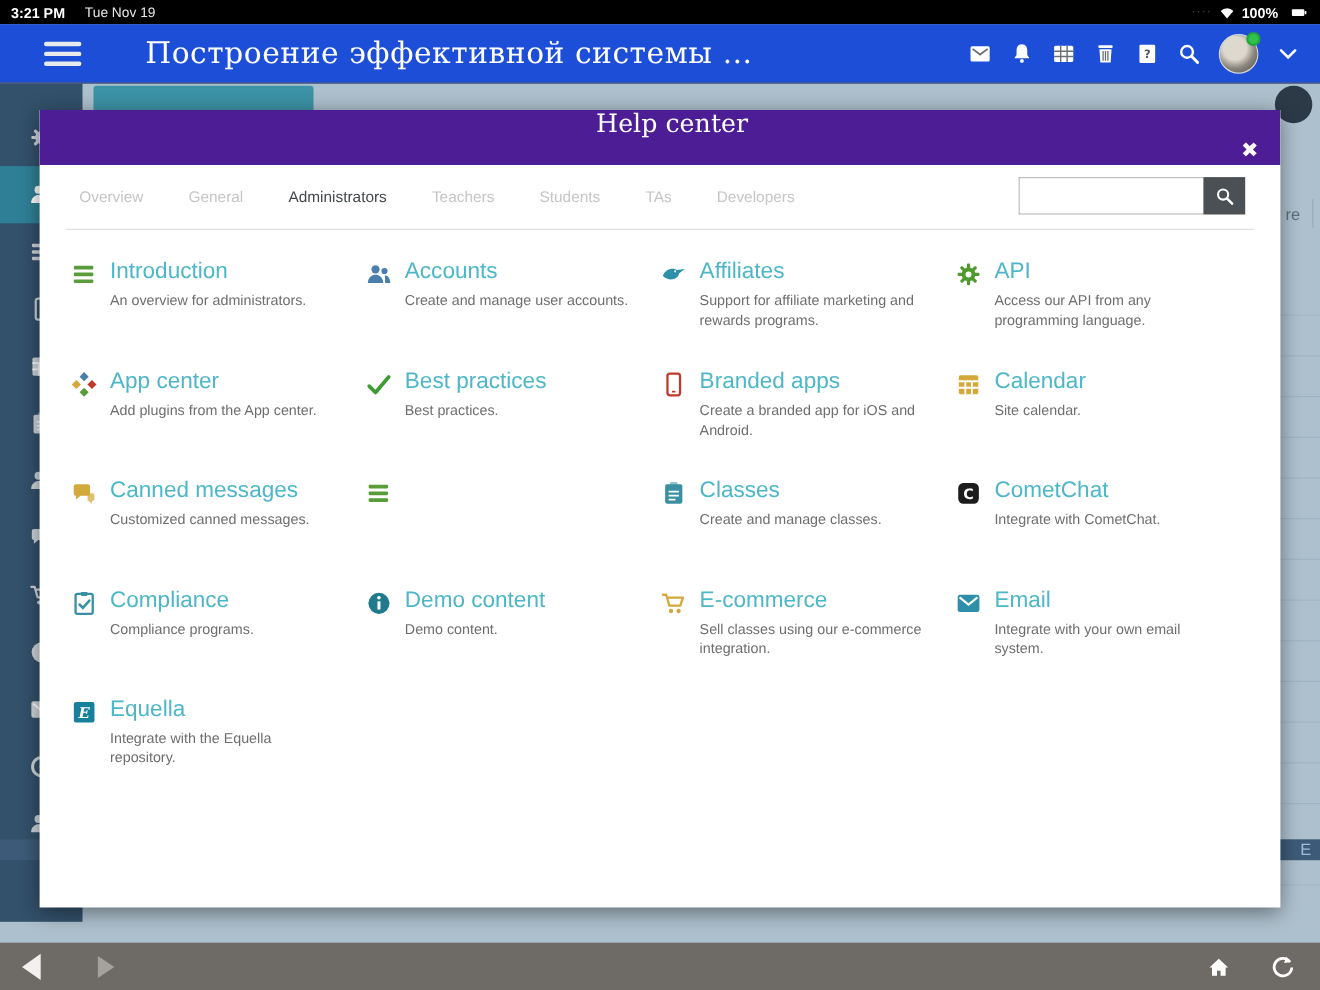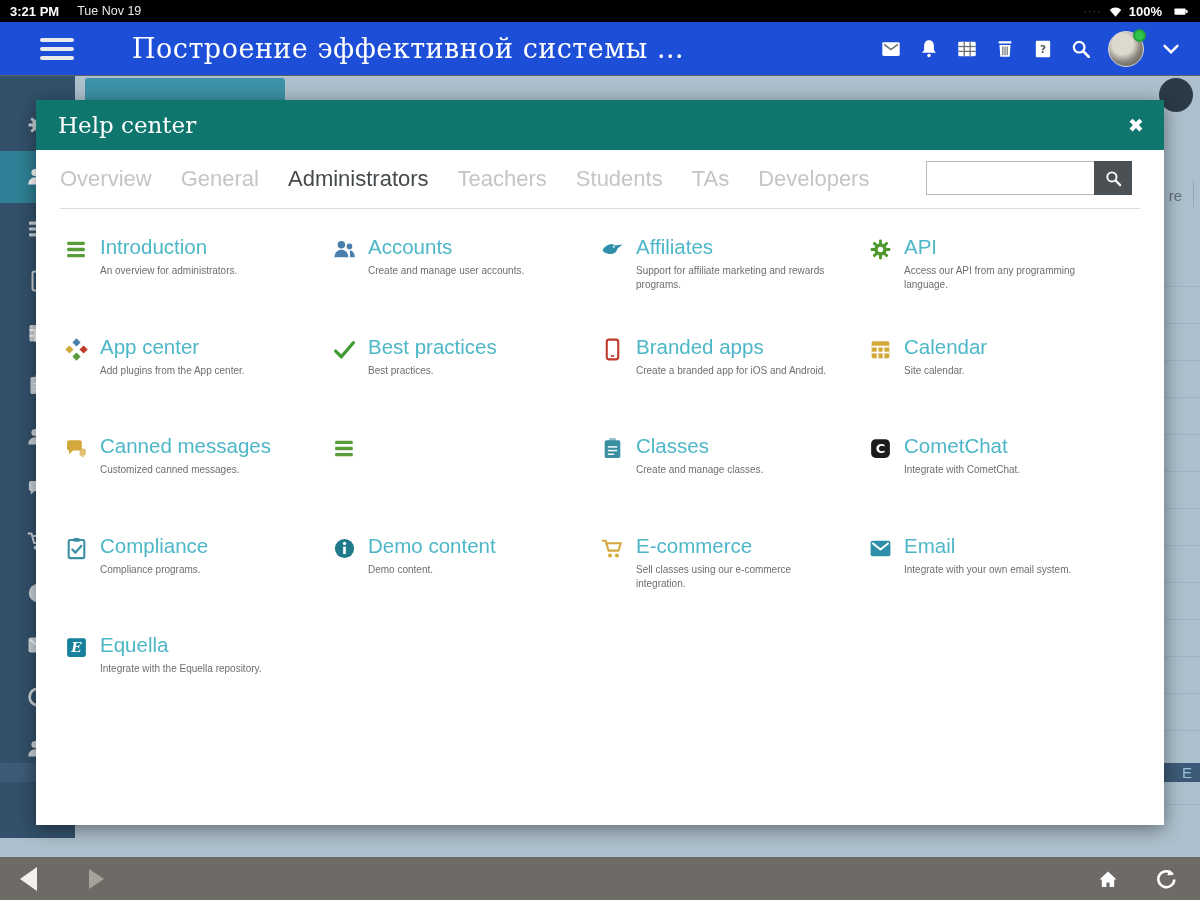--- a/index.html
+++ b/index.html
@@ -58,39 +58,39 @@
     display:flex;align-items:center;}
   .nav-back{width:0;height:0;border-top:12px solid transparent;border-bottom:12px solid transparent;
     border-right:17px solid #f2f1ef;margin-left:20px;}
   .nav-fwd{width:0;height:0;border-top:10px solid transparent;border-bottom:10px solid transparent;
     border-left:15px solid #a5a19b;margin-left:52px;}
   .nav-right{margin-left:auto;display:flex;align-items:center;gap:34px;margin-right:22px;}
   .nav-right svg{width:24px;height:24px;}
   
   .modal{position:absolute;left:36px;top:100px;width:1128px;height:725px;background:#fff;z-index:10;
     box-shadow:0 4px 18px rgba(0,0,0,.45);overflow:hidden;}
-  .modal-titlebar{height:50px;background:#0f766e;display:flex;align-items:center;}
+  .modal-titlebar{height:50px;background:#4c1d95;display:flex;align-items:center;flex-direction:column;}
   .modal-title{color:#fff;font-family:"DejaVu Serif","Liberation Serif",serif;font-size:23px;margin-left:22px;}
   .modal-close{margin-left:auto;margin-right:20px;color:#fff;font-size:19px;font-weight:bold;cursor:pointer;}
   .tabs-row{height:58px;margin:0 24px;border-bottom:1px solid #dcdcdc;display:flex;align-items:center;gap:29px;position:relative;}
-  .tab{color:#c5c5c5;font-size:22px;cursor:pointer;}
+  .tab{color:#c5c5c5;font-size:14px;cursor:pointer;margin-left:12px;}
   .tab.active{color:#44494c;font-weight:normal;}
   .searchbox{position:absolute;right:8px;top:11px;display:flex;}
   .searchbox input{width:168px;height:34px;border:1px solid #b9b9b9;border-right:none;box-sizing:border-box;
     font-size:15px;padding:0 8px;outline:none;}
   .search-btn{width:38px;height:34px;background:#4b5055;display:flex;align-items:center;justify-content:center;
     color:#fff;cursor:pointer;}
   .search-btn svg{width:19px;height:19px;}
   .help-grid{display:grid;grid-template-columns:1fr 1fr 1fr 1fr;grid-auto-rows:99.5px;padding:26px 28px 0 28px;}
   .hitem{display:flex;gap:11px;align-items:flex-start;}
   .hitem .iico{flex:0 0 25px;margin-top:2px;}
   .hitem .iico svg{width:25px;height:25px;}
   .hitem .txt{min-width:0;}
   .hitem .ttl{color:#4db7c8;font-size:20.5px;cursor:pointer;}
-  .hitem .dsc{color:#6e6e6e;font-size:10px;line-height:1.42;margin-top:5px;padding-right:26px;}
+  .hitem .dsc{color:#6e6e6e;font-size:13px;line-height:1.42;margin-top:5px;padding-right:26px;}
   svg.icon{fill:currentColor;}
 </style>
 </head>
 <body>
 
 <svg width="0" height="0" style="position:absolute">
   <defs>
     <symbol id="sym-list-icon" viewBox="0 0 24 24">
         <rect x="3" y="4.5" width="17" height="3.2" rx="1"></rect>
         <rect x="3" y="10.4" width="17" height="3.2" rx="1"></rect>

